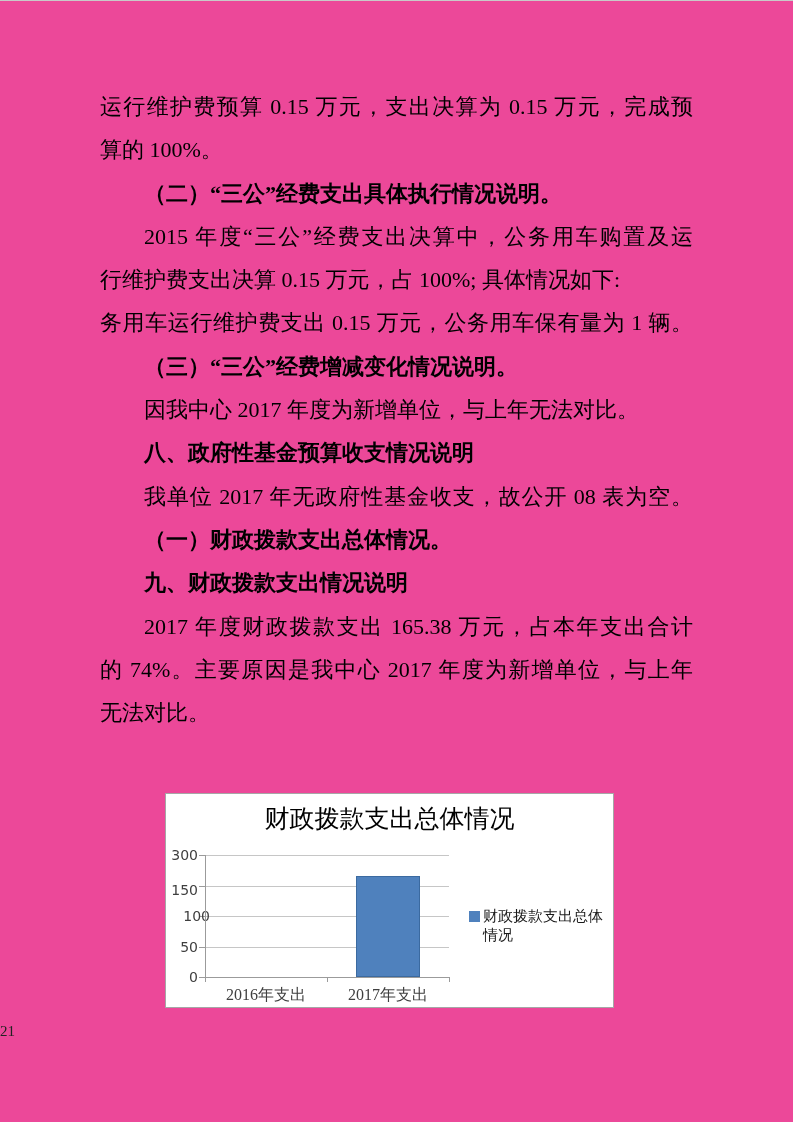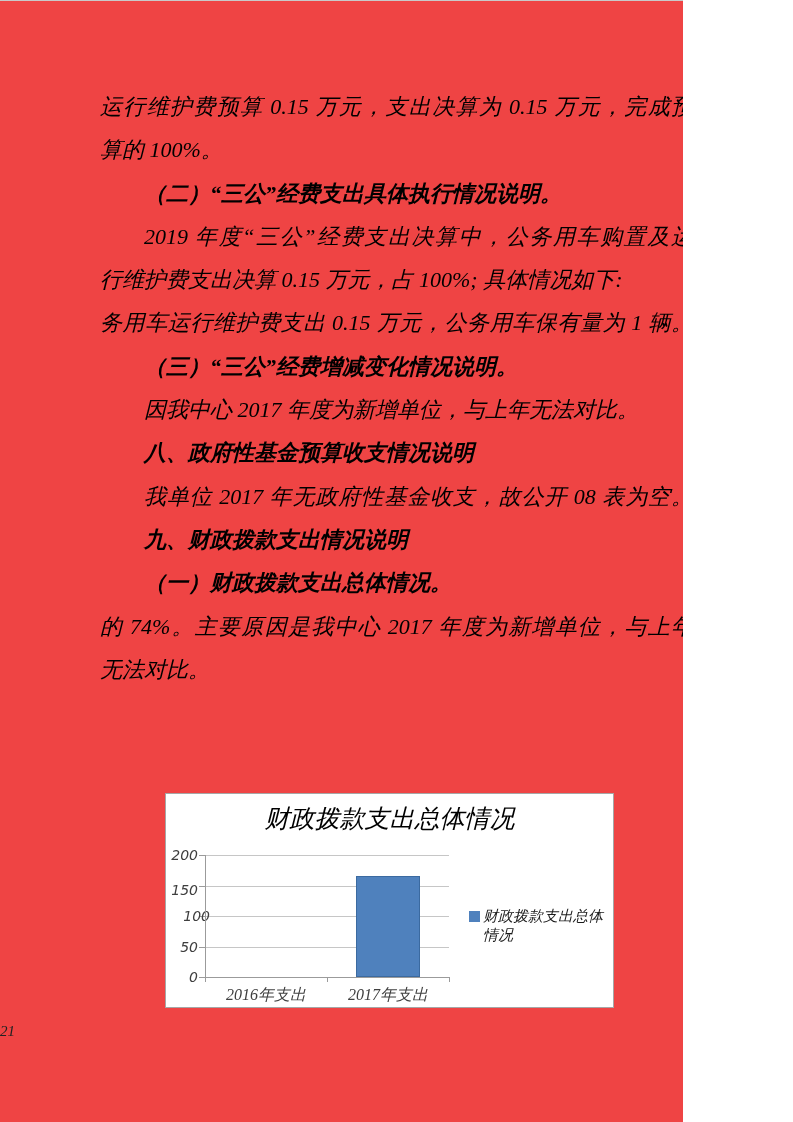--- a/index.html
+++ b/index.html
@@ -1,24 +1,23 @@
 <!DOCTYPE html>
 <html lang="zh"><head>
 <meta charset="utf-8">
 <style>
   html,body{margin:0;padding:0;background:#fff;}
   .page{
     position:relative;
-    width:683px;height:1122px;
-    background:#ef4444;
+    width:793px;height:1122px;
+    background:#ec4899;
     border-top:1px solid #c9c9c9;
     overflow:hidden;
     font-family:"Liberation Serif","DejaVu Serif",serif;
     color:#000;
-    font-style:italic;
   }
   
   #doc{
     position:absolute;left:100px;top:84px;width:593px;
   }
   .line{
     height:43.3px;line-height:43.3px;
     font-size:22px;
     white-space:nowrap;
     overflow:visible;
@@ -74,29 +73,30 @@
 </style>
 </head>
 <body>
 
 <div class="page">
 
   <div id="doc">
       <div class="line body fill">运行维护费预算 0.15 万元，支出决算为 0.15 万元，完成预</div>
       <div class="line body">算的 100%。</div>
       <div class="line heading-serif indent">（二）“三公”经费支出具体执行情况说明。</div>
-      <div class="line body indent fill">2019 年度“三公”经费支出决算中，公务用车购置及运</div>
+      <div class="line body indent fill">2015 年度“三公”经费支出决算中，公务用车购置及运</div>
       <div class="line body">行维护费支出决算 0.15 万元，占 100%; 具体情况如下:</div>
       <div class="line body fill">务用车运行维护费支出 0.15 万元，公务用车保有量为 1 辆。</div>
       <div class="line heading-serif indent">（三）“三公”经费增减变化情况说明。</div>
       <div class="line body indent">因我中心 2017 年度为新增单位，与上年无法对比。</div>
       <div class="line heading-sans indent">八、政府性基金预算收支情况说明</div>
       <div class="line body indent fill">我单位 2017 年无政府性基金收支，故公开 08 表为空。</div>
+      <div class="line heading-serif indent">（一）财政拨款支出总体情况。</div>
       <div class="line heading-sans indent">九、财政拨款支出情况说明</div>
-      <div class="line heading-serif indent">（一）财政拨款支出总体情况。</div>
+      <div class="line body indent fill">2017 年度财政拨款支出 165.38 万元，占本年支出合计</div>
       <div class="line body fill">的 74%。主要原因是我中心 2017 年度为新增单位，与上年</div>
       <div class="line body">无法对比。</div>
     </div>
 
   <div class="chart">
     <div class="chart-title">财政拨款支出总体情况</div>
     <div id="plot"></div>
     <div class="legend">
       <span class="legend-swatch" style="background: rgb(79, 129, 189);"></span>
       <span class="legend-label">财政拨款支出总体情况</span>
@@ -107,21 +107,21 @@
       <div class="tickmark" style="left: 33px; top: 153px; width: 6px; height: 1px;"></div>
       <div class="ytick-label" style="left: 0px; top: 146px;">50</div>
       <div class="gridline" style="left: 39px; top: 122px; width: 244px; background: rgb(198, 198, 198);"></div>
       <div class="tickmark" style="left: 33px; top: 122px; width: 6px; height: 1px;"></div>
       <div class="ytick-label" style="left: 12px; top: 115px;">100</div>
       <div class="gridline" style="left: 39px; top: 92px; width: 244px; background: rgb(198, 198, 198);"></div>
       <div class="tickmark" style="left: 33px; top: 92px; width: 6px; height: 1px;"></div>
       <div class="ytick-label" style="left: 0px; top: 89px;">150</div>
       <div class="gridline" style="left: 39px; top: 61px; width: 244px; background: rgb(198, 198, 198);"></div>
       <div class="tickmark" style="left: 33px; top: 61px; width: 6px; height: 1px;"></div>
-      <div class="ytick-label" style="left: 0px; top: 54px;">200</div>
+      <div class="ytick-label" style="left: 0px; top: 54px;">300</div>
       <div class="axis-line" style="left: 39px; top: 61px; width: 1px; height: 122px; background: rgb(155, 155, 155);"></div>
       <div class="axis-line" style="left: 39px; top: 183px; width: 244px; height: 1px; background: rgb(155, 155, 155);"></div>
       <div class="tickmark" style="left: 39px; top: 183px; width: 1px; height: 5px;"></div>
       <div class="tickmark" style="left: 161px; top: 183px; width: 1px; height: 5px;"></div>
       <div class="tickmark" style="left: 283px; top: 183px; width: 1px; height: 5px;"></div>
       <div class="xtick-label" style="left: 35px; top: 192px;">2016年支出</div>
       <div class="bar" style="left: 190px; top: 82px; width: 64px; height: 101px; background: rgb(79, 129, 189); border: 1px solid rgb(59, 106, 160);"></div>
       <div class="xtick-label" style="left: 157px; top: 192px;">2017年支出</div>
     </div>
 

